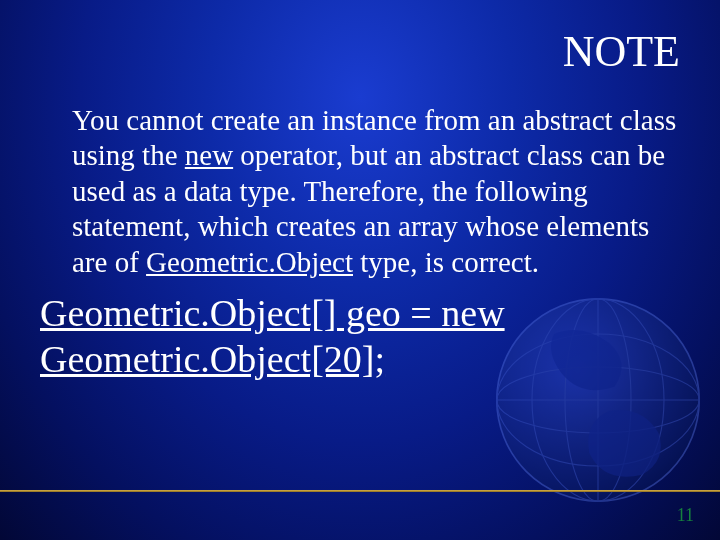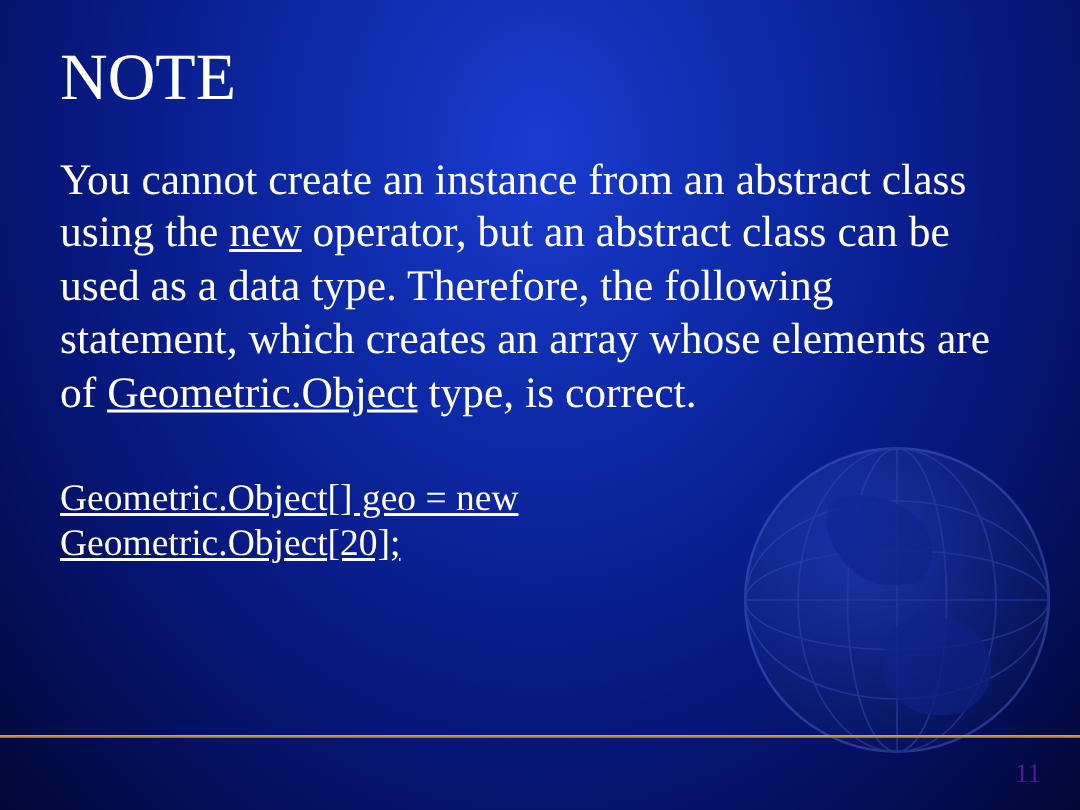--- a/index.html
+++ b/index.html
@@ -11,48 +11,49 @@
     color:#fff;
     overflow:hidden;
     position:relative;
   }
   .slide{
     position:absolute;inset:0;
     padding:20px 40px 0 40px;
     box-sizing:border-box;
   }
   .title{
-    text-align:left;
+    text-align:right;
     font-size:44px;
     margin:6px 0 26px 0;
     font-weight:400;
   }
   .body-text{
     font-size:29px;
     line-height:1.22;
     max-width:636px;
+    margin-left:32px;
   }
   .body-text .u{text-decoration:underline}
   .code-line{
-    margin-top:38px;
-    font-size:25px;
+    margin-top:10px;
+    font-size:38px;
     line-height:1.22;
     text-decoration:underline;
   }
   .rule{
     position:absolute;
     left:0;right:0;bottom:48px;
     height:2px;
     background:linear-gradient(to bottom,#d9b24a,#8a6b20);
   }
   .pagenum{
     position:absolute;
     right:26px;bottom:14px;
     font-size:18px;
-    color:#4c1d95;
+    color:#15803d;
     margin-left:43px;
   }
   .globe{
     position:absolute;
     right:12px;bottom:30px;
     width:220px;height:220px;
     opacity:0.40;
     pointer-events:none;
   }
 </style>

